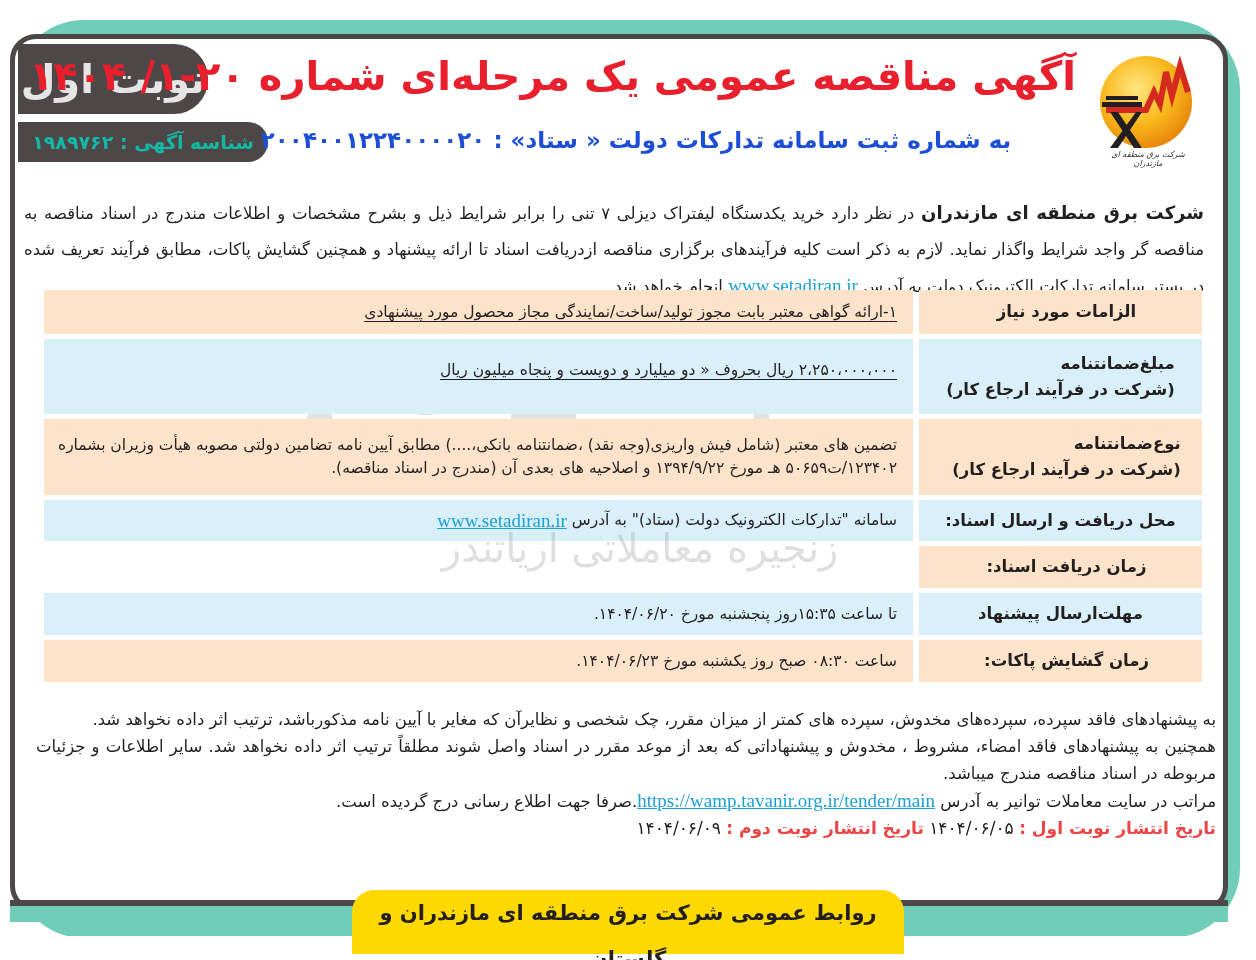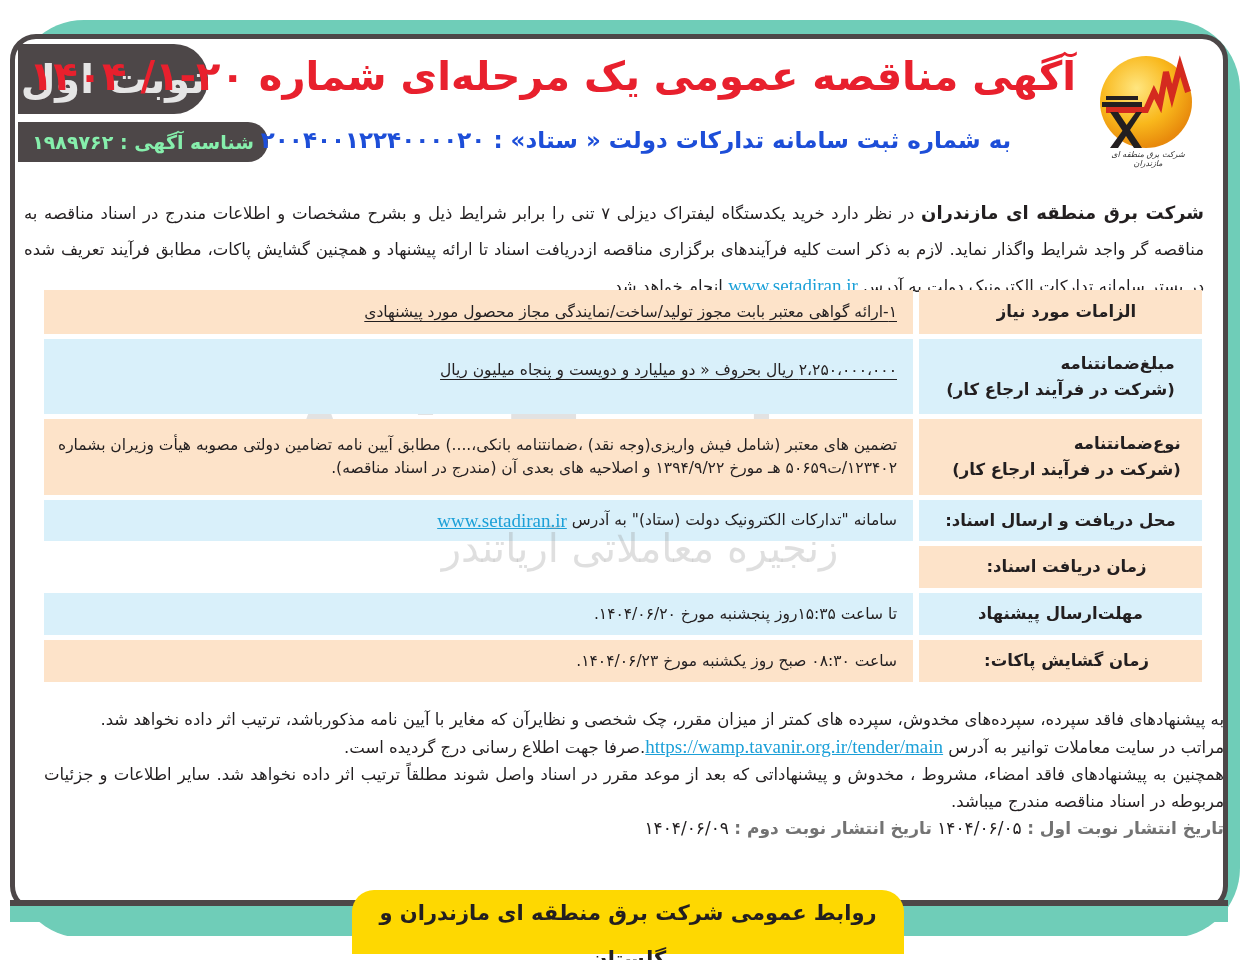--- a/index.html
+++ b/index.html
@@ -19,21 +19,21 @@
   
   .badge-nobat {
     position: absolute; left: 18px; top: 44px; width: 190px; height: 70px;
     background: #4d4748; border-radius: 0 34px 34px 0;
     color: #e5e5e5; font-weight: bold; font-size: 40px; line-height: 70px; text-align: center;
     font-family: "DejaVu Sans", sans-serif;
   }
   .badge-id {
     position: absolute; left: 18px; top: 122px; width: 250px; height: 40px;
     background: #4d4748; border-radius: 0 20px 20px 0;
-    color: #86efac; font-weight: bold; font-size: 19px; line-height: 40px; text-align: center;
+    color: #14b8a6; font-weight: bold; font-size: 19px; line-height: 40px; text-align: center;
     direction: rtl;
   }
   .title {
     position: absolute; right: 180px; top: 46px; width: 880px; text-align: center;
     color: #e8202d; font-weight: bold; font-size: 40px; line-height: 60px; direction: rtl;
     white-space: nowrap;
   }
   .subtitle {
     position: absolute; right: 180px; top: 120px; width: 880px; text-align: center;
     color: #1d4ed8; font-weight: bold; font-size: 23px; line-height: 40px; direction: rtl;
@@ -73,26 +73,26 @@
     color: rgba(150,150,150,0.28); letter-spacing: 4px; direction: ltr; font-family: "Liberation Sans", sans-serif;
     pointer-events: none; line-height: 110px;
   }
   .watermark2 {
     position: absolute; left: 290px; top: 525px; width: 700px; font-size: 40px; color: rgba(150,150,150,0.30);
     letter-spacing: 22px; pointer-events: none; text-align: center; direction: rtl;
   }
 
   
   .notes {
-    position: absolute; left: 44px; top: 706px; width: 1180px;
+    position: absolute; left: 36px; top: 706px; width: 1180px;
     font-size: 16.5px; line-height: 27px; text-align: justify; direction: rtl;
   }
   .notes p { margin: 0; }
   .pubdates { font-size: 17px; font-weight: normal; }
-  .pubdates .red { color: #737373; font-weight: bold; }
+  .pubdates .red { color: #ef4444; font-weight: bold; }
 
   
   .banner-line { position: absolute; left: 10px; top: 900px; width: 1218px; height: 6px; background: #4d4748; }
   .banner-line2 { position: absolute; left: 10px; top: 906px; width: 1218px; height: 16px; background: #6fcdb8; }
   .banner {
     position: absolute; left: 352px; top: 890px; width: 552px; height: 64px;
     background: #fed801; border-radius: 22px 22px 0 0;
     text-align: center; font-weight: bold; font-size: 21px; line-height: 46px; color: #231f20; direction: rtl;
   }
   .bottom-white { position: absolute; left: 0; top: 936px; width: 1256px; height: 24px; background: #fff; }
@@ -178,24 +178,24 @@
   <div class="row peach" style="height:42px;">
     <div class="label">زمان گشایش پاکات:</div>
     <div class="value">ساعت ۰۸:۳۰ صبح روز یکشنبه مورخ ۱۴۰۴/۰۶/۲۳.</div>
   </div>
 </div>
 
 <div class="watermark2">زنجیره معاملاتی آریاتندر</div>
 
 <div class="notes">
   <p>به پیشنهادهای فاقد سپرده، سپرده‌های مخدوش، سپرده های کمتر از میزان مقرر، چک شخصی و نظایرآن که مغایر با آیین نامه مذکورباشد، ترتیب اثر داده نخواهد شد.</p>
+  <p>همچنین به پیشنهادهای فاقد امضاء، مشروط ، مخدوش و پیشنهاداتی که بعد از موعد مقرر در اسناد واصل شوند مطلقاً ترتیب اثر داده نخواهد شد. سایر اطلاعات و جزئیات مربوطه در اسناد مناقصه مندرج میباشد.</p>
   <p>
     <span>مراتب در سایت معاملات توانیر به آدرس </span><a class="link">https://wamp.tavanir.org.ir/tender/main</a><span>.صرفا جهت اطلاع رسانی درج گردیده است.</span>
   </p>
-  <p>همچنین به پیشنهادهای فاقد امضاء، مشروط ، مخدوش و پیشنهاداتی که بعد از موعد مقرر در اسناد واصل شوند مطلقاً ترتیب اثر داده نخواهد شد. سایر اطلاعات و جزئیات مربوطه در اسناد مناقصه مندرج میباشد.</p>
   <p class="pubdates">
     <span class="red">تاریخ انتشار نوبت اول :</span><span> ۱۴۰۴/۰۶/۰۵ </span>
     <span class="red">تاریخ انتشار نوبت دوم :</span><span> ۱۴۰۴/۰۶/۰۹</span>
   </p>
 </div>
 
 <div class="banner-line"></div>
 <div class="banner-line2"></div>
 <div class="bottom-white"></div>
 <div class="banner">روابط عمومی شرکت برق منطقه ای مازندران و گلستان</div>

